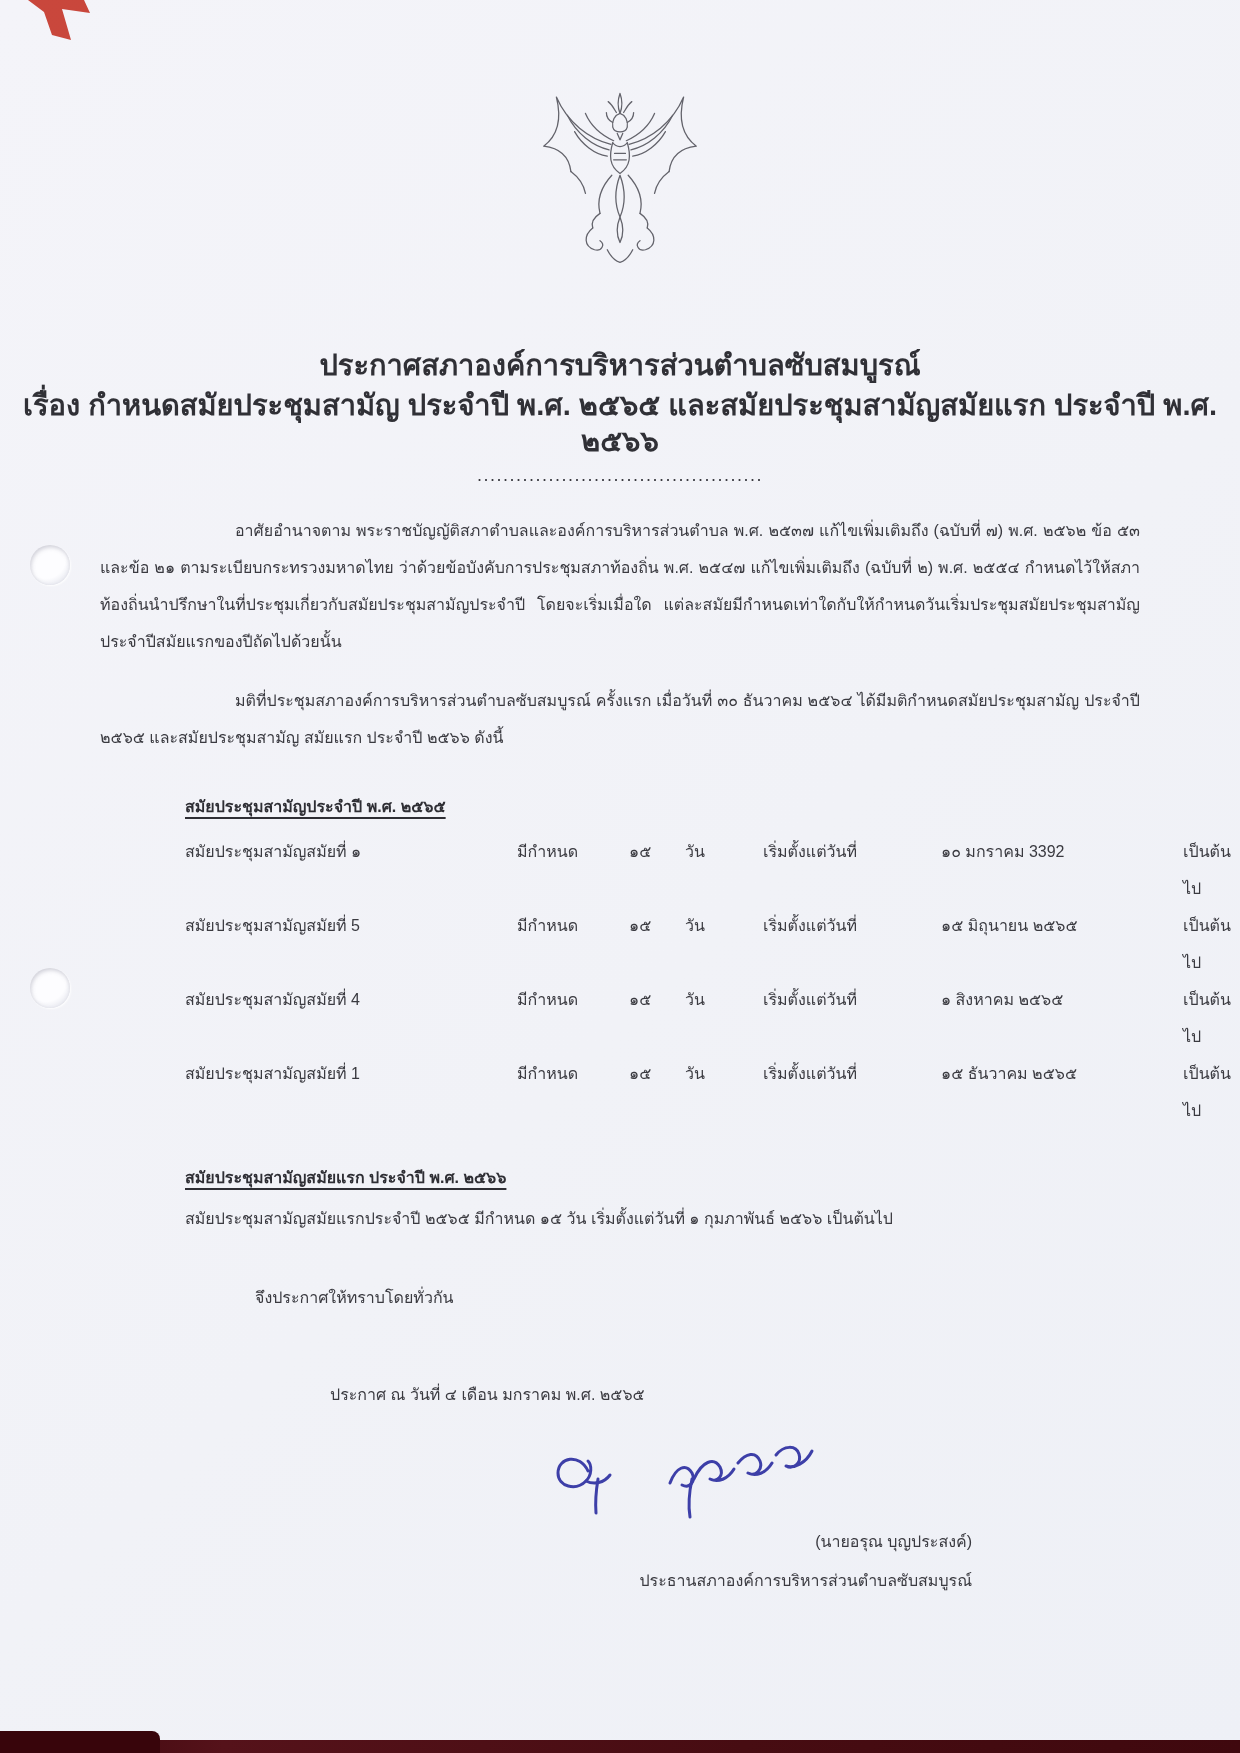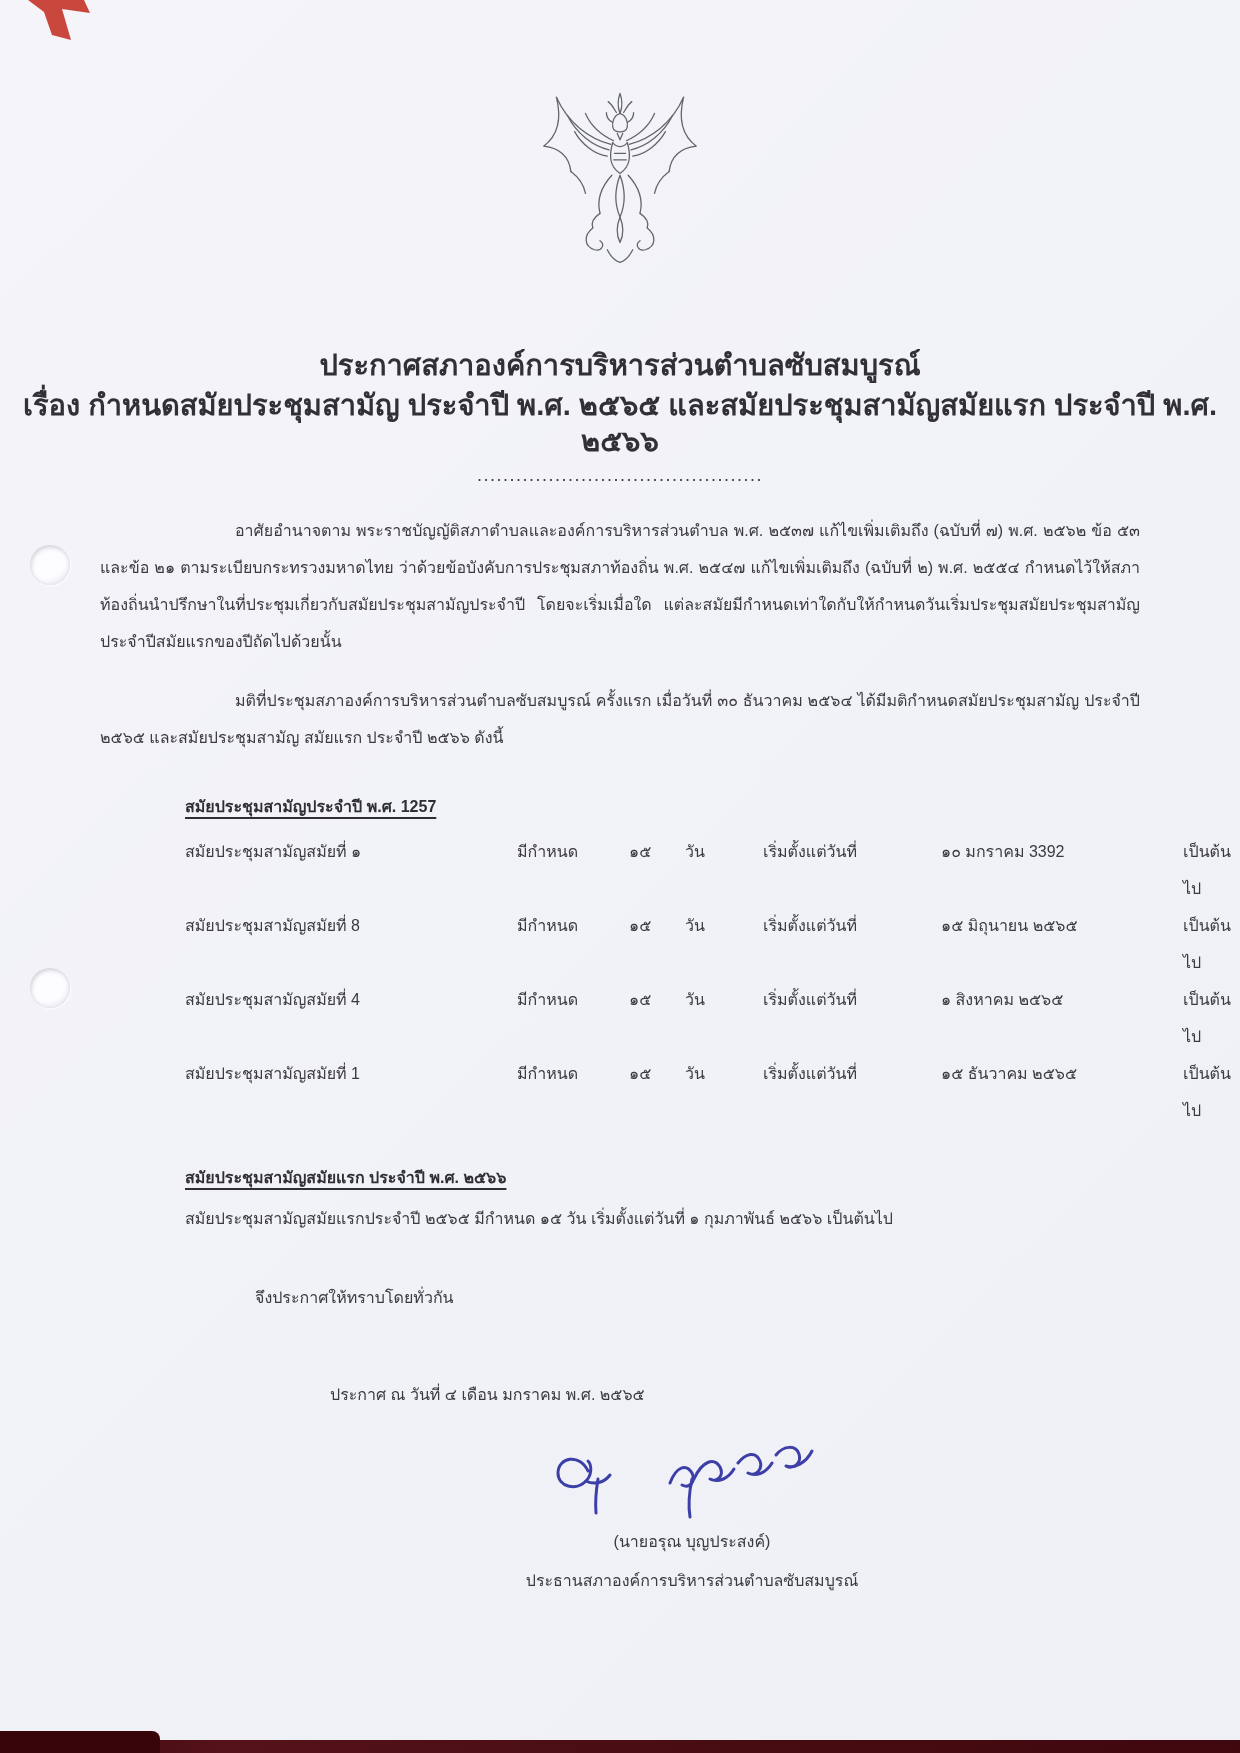--- a/index.html
+++ b/index.html
@@ -64,21 +64,21 @@
   .session-row{
     display:grid;
     grid-template-columns:332px 112px 56px 78px 178px 242px 1fr;
     line-height:37px;
   }
   .section-body{max-width:885px;margin-top:4px;text-align:justify;}
 
   .closing-line{margin-top:42px;margin-left:155px;}
   .date-line{margin-top:60px;margin-left:230px;}
 
-  .signature-block{margin-top:22px;margin-left:312px;width:560px;text-align:center;}
+  .signature-block{margin-top:22px;margin-left:312px;width:560px;text-align:right;}
   .signature-block svg{display:block;margin:0 auto;}
   .signer-name{margin-top:2px;}
   .signer-title{margin-top:2px;}
 </style>
 </head>
 <body>
 
 <div class="sheet">
 
   <div class="emblem-wrap">
@@ -119,35 +119,35 @@
 
   <div class="doc-title">ประกาศสภาองค์การบริหารส่วนตำบลซับสมบูรณ์</div>
   <div class="doc-subject">เรื่อง กำหนดสมัยประชุมสามัญ ประจำปี พ.ศ. ๒๕๖๕ และสมัยประชุมสามัญสมัยแรก ประจำปี พ.ศ. ๒๕๖๖</div>
   <div class="dots">............................................</div>
 
   <div class="content">
     <div class="para p1">อาศัยอำนาจตาม  พระราชบัญญัติสภาตำบลและองค์การบริหารส่วนตำบล  พ.ศ. ๒๕๓๗  แก้ไขเพิ่มเติมถึง (ฉบับที่ ๗) พ.ศ. ๒๕๖๒ ข้อ ๕๓ และข้อ ๒๑ ตามระเบียบกระทรวงมหาดไทย ว่าด้วยข้อบังคับการประชุมสภาท้องถิ่น พ.ศ. ๒๕๔๗ แก้ไขเพิ่มเติมถึง (ฉบับที่ ๒) พ.ศ. ๒๕๕๔ กำหนดไว้ให้สภาท้องถิ่นนำปรึกษาในที่ประชุมเกี่ยวกับสมัยประชุมสามัญประจำปี โดยจะเริ่มเมื่อใด แต่ละสมัยมีกำหนดเท่าใดกับให้กำหนดวันเริ่มประชุมสมัยประชุมสามัญประจำปีสมัยแรกของปีถัดไปด้วยนั้น</div>
     <div class="para p2">มติที่ประชุมสภาองค์การบริหารส่วนตำบลซับสมบูรณ์ ครั้งแรก เมื่อวันที่ ๓๐ ธันวาคม ๒๕๖๔ ได้มีมติกำหนดสมัยประชุมสามัญ ประจำปี ๒๕๖๕ และสมัยประชุมสามัญ สมัยแรก ประจำปี ๒๕๖๖ ดังนี้</div>
 
     <div class="section s1">
-      <div class="section-heading">สมัยประชุมสามัญประจำปี พ.ศ. 1257</div>
+      <div class="section-heading">สมัยประชุมสามัญประจำปี พ.ศ. ๒๕๖๕</div>
       <div class="session-rows">
 
         <div class="session-row">
           <span>สมัยประชุมสามัญสมัยที่ ๑</span>
           <span>มีกำหนด</span>
           <span>๑๕</span>
           <span>วัน</span>
           <span>เริ่มตั้งแต่วันที่</span>
           <span>๑๐ มกราคม 3392</span>
           <span>เป็นต้นไป</span>
         </div>
 
         <div class="session-row">
-          <span>สมัยประชุมสามัญสมัยที่ 8</span>
+          <span>สมัยประชุมสามัญสมัยที่ 5</span>
           <span>มีกำหนด</span>
           <span>๑๕</span>
           <span>วัน</span>
           <span>เริ่มตั้งแต่วันที่</span>
           <span>๑๕ มิถุนายน ๒๕๖๕</span>
           <span>เป็นต้นไป</span>
         </div>
 
         <div class="session-row">
           <span>สมัยประชุมสามัญสมัยที่ 4</span>

